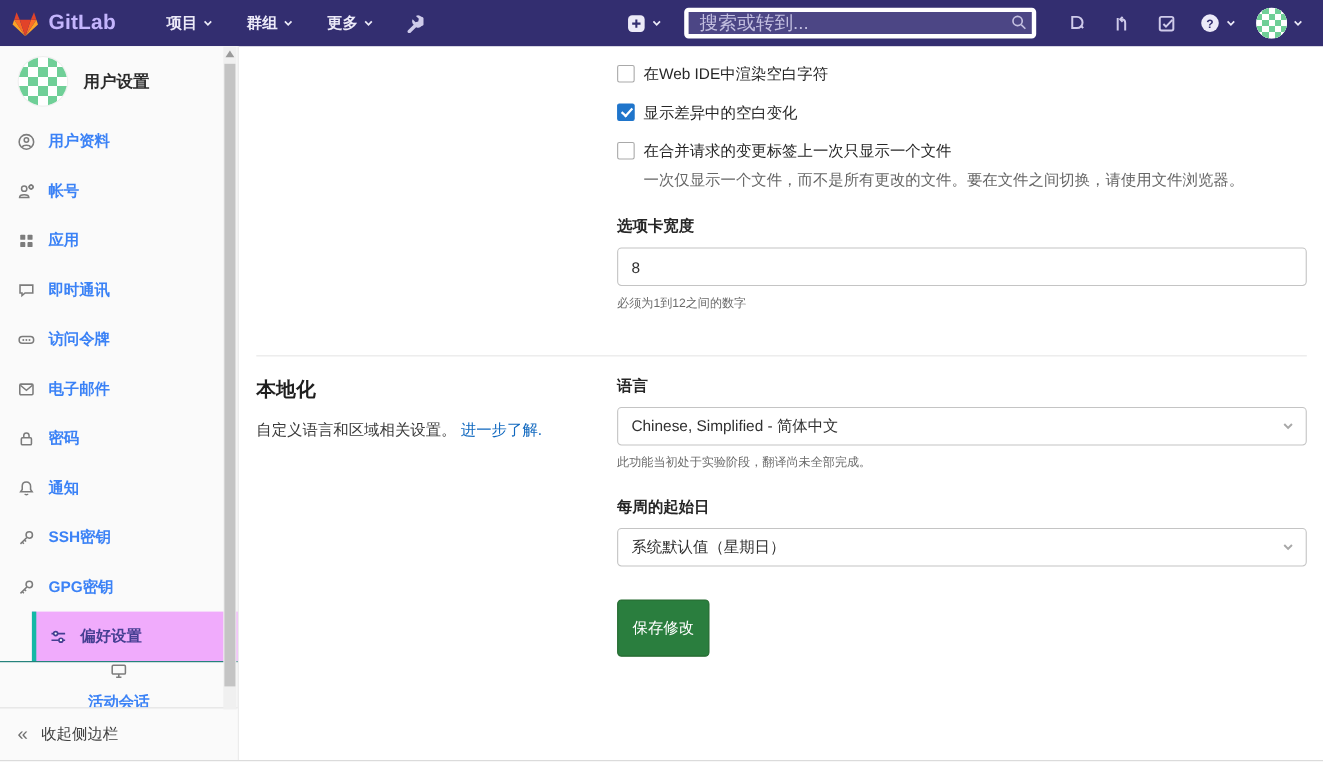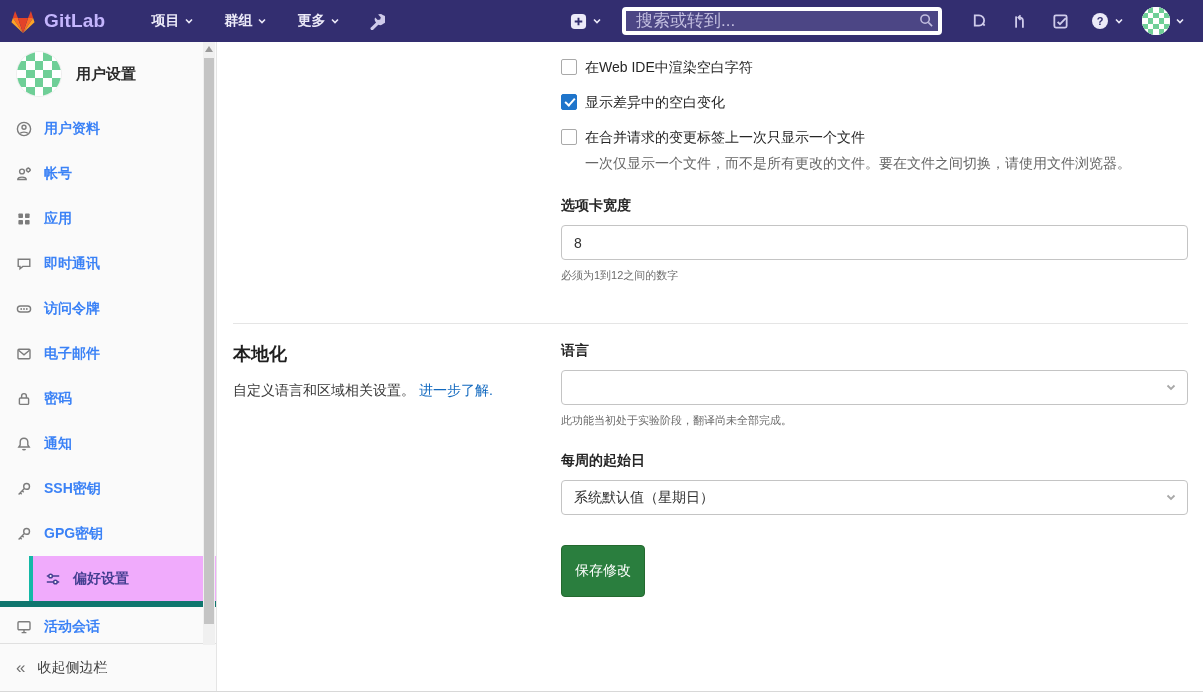--- a/index.html
+++ b/index.html
@@ -28,21 +28,21 @@
 
   
   .sidebar { position:relative; width:217px; background:#fafafa; border-right:1px solid #e5e5e5; flex-shrink:0; }
   .sb-header { display:flex; align-items:center; gap:14px; padding:10px 16px; height:64px; }
   .sb-avatar { width:46px; height:46px; border-radius:50%; overflow:hidden; background:#fff; border:1px solid #eee; }
   .sb-title { font-size:15px; font-weight:700; color:#2b2b2b; }
   .sb-item { display:flex; align-items:center; gap:12px; height:45px; padding:0 16px; color:#3b82f6; cursor:pointer;font-weight:bold; }
   .sb-item .ic { color:#7c7c7c; display:inline-flex; width:16px; justify-content:center; }
   .sb-item.active { background:#f0abfc; border-left:4px solid #14b8a6; padding-left:12px; color:#453f92; font-weight:700;margin-left:29px; }
   .sb-item.active .ic { color:#453f92; }
-  .sb-item.bordered { border-top:6px solid #0f766e; }
+  .sb-item.bordered { border-top:1px solid #0f766e;flex-direction:column; }
   .sb-collapse { position:absolute; left:0; right:0; bottom:0; height:48px; display:flex; align-items:center; gap:12px; padding:0 16px; border-top:1px solid #e0e0e0; background:#fafafa; color:#404040; cursor:pointer; }
   .sb-collapse .dbl { color:#707070; font-size:17px; line-height:1; }
   .sb-scrollbar { position:absolute; top:0; right:1px; width:12px; height:603px; background:#f0f0f0; }
   .sb-scrollbar .arrow { position:absolute; top:4px; left:2px; width:0; height:0; border-left:4px solid transparent; border-right:4px solid transparent; border-bottom:6px solid #9a9a9a; }
   .sb-thumb { position:absolute; top:16px; left:1px; width:10px; height:566px; background:#c4c4c4; }
 
   
   .main { flex:1; padding:8px 15px 0 16px; overflow:hidden; }
   .settings-row { display:flex; }
   .col-left { width:328px; flex-shrink:0; padding-top:18px; }
@@ -412,20 +412,21 @@
           <div class="section-heading">本地化</div>
           <div class="section-desc">
             <span>自定义语言和区域相关设置。</span>
             <a class="link">进一步了解.</a>
           </div>
         </div>
         <div class="col-right">
 
           <div class="field-label" style="margin-top:18px;">语言</div>
           <div class="select">
+            <span>Chinese, Simplified - 简体中文</span>
             <span class="sel-chev">
                 <svg width="12" height="12" viewBox="0 0 12 12">
                   <path d="M2.5 4.5 L6 8 L9.5 4.5" fill="none" stroke="currentColor" stroke-width="1.8"></path>
                 </svg>
               </span>
           </div>
           <div class="hint">此功能当初处于实验阶段，翻译尚未全部完成。</div>
 
           <div class="field-label">每周的起始日</div>
           <div class="select">

